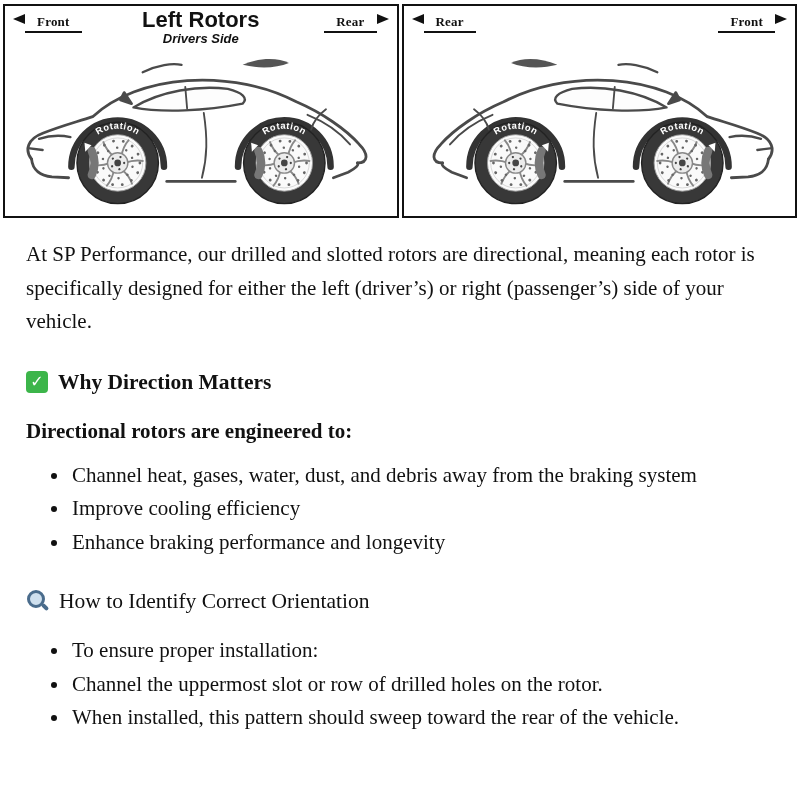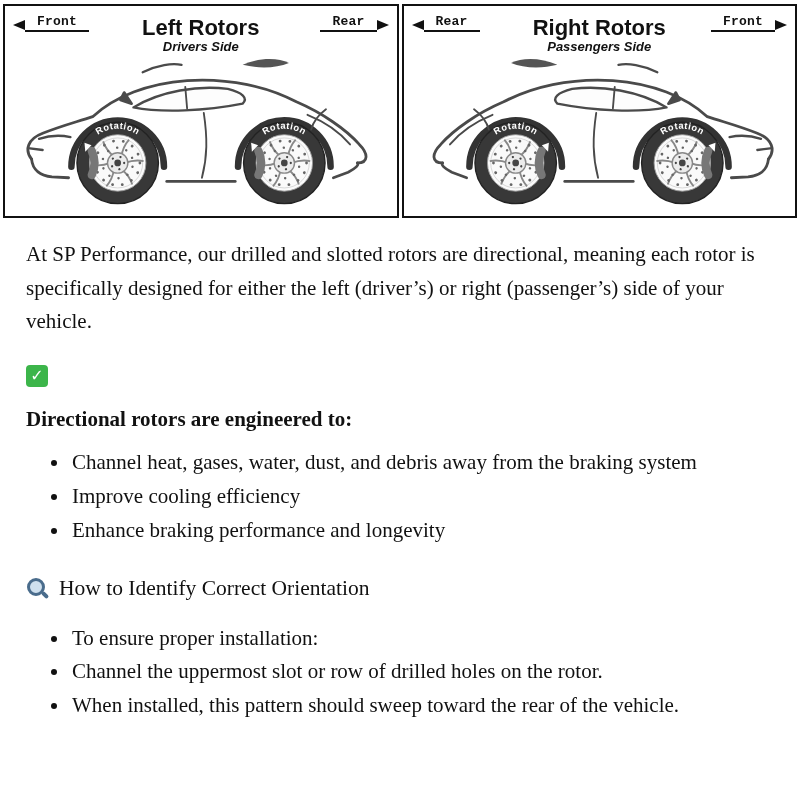--- a/index.html
+++ b/index.html
@@ -2,28 +2,28 @@
 <html><head>
 <meta charset="utf-8">
 <style>
   html,body { margin:0; padding:0; background:#fff; }
   body { width:800px; font-family:"Liberation Serif", serif; color:#111; }
 
   
   .diagram-wrap { display:flex; gap:3px; padding:4px 3px 0 3px; }
   .panel { position:relative; flex:1; border:2px solid #111; background:#fff; height:210px; overflow:hidden; }
   .panel-head { position:relative; height:44px; }
-  .dir-arrow { position:absolute; top:8px; display:flex; align-items:center; font-family:Liberation Mono, monospace; }
+  .dir-arrow { position:absolute; top:8px; display:flex; align-items:flex-start; font-family:Liberation Serif, serif; }
   .dir-arrow.left-side { left:8px; }
   .dir-arrow.right-side { right:8px; }
   .tri { width:0; height:0; border-top:5px solid transparent; border-bottom:5px solid transparent; margin-bottom:-4px; }
   .tri-left  { border-right:12px solid #111; }
   .tri-right { border-left:12px solid #111; }
   .dir-lbl { font-weight:bold; font-size:13px; border-bottom:2.5px solid #111; padding:0 12px 1px 12px; letter-spacing:0.2px; }
-  .panel-title { position:absolute; left:0; right:0; top:10px; text-align:center; font-family:"Liberation Sans", sans-serif; }
+  .panel-title { position:absolute; left:0; right:0; top:2px; text-align:center; font-family:"Liberation Sans", sans-serif; }
   .panel-title .t { font-size:22px; font-weight:bold; line-height:1.05; }
   .panel-title .s { font-size:13px; font-weight:bold; font-style:italic;text-align:center; }
   .car-svg { display:block; margin:0 auto; }
 
   
   .article { padding:14px 26px 10px 26px; font-size:21px; line-height:1.6; }
   .para { margin:6px 0 26px 0; }
   .sec-head { display:flex; align-items:center; gap:10px; margin:24px 0 16px 0; font-size:21.5px; }
   .sec-head.bold { font-weight:bold; }
   .lead { margin:0 0 10px 0;font-weight:bold; }
@@ -136,24 +136,20 @@
       </g>
     </svg>
   </div>
 
   <div class="panel">
     <div class="panel-head">
       <div class="dir-arrow left-side">
         <span class="tri tri-left"></span>
         <span class="dir-lbl">Rear</span>
       </div>
-      <div class="panel-title">
-        <div class="t">Right Rotors</div>
-        <div class="s">Passengers Side</div>
-      </div>
       <div class="dir-arrow right-side">
         <span class="dir-lbl">Front</span>
         <span class="tri tri-right"></span>
       </div>
     </div>
     <svg class="car-svg" viewBox="0 0 390 175" width="388" height="162" preserveAspectRatio="xMidYMax meet">
       <use href="#carbody" transform="translate(390,0) scale(-1,1)"></use>
       <g transform="translate(105,122)">
         <use href="#wheelg" transform="scale(-1,1)"></use>
         <text class="rot-text"><textPath href="#rotArc" startOffset="50%" text-anchor="middle">Rotation</textPath></text>
@@ -167,20 +163,21 @@
     </svg>
   </div>
 </div>
 
 <div class="article">
 
   <p class="para">At SP Performance, our drilled and slotted rotors are directional, meaning each rotor is specifically designed for either the left (driver’s) or right (passenger’s) side of your vehicle.</p>
 
   <div class="sec-head bold">
     <span class="icon-check">✓</span>
+    <span>Why Direction Matters</span>
   </div>
 
   <p class="lead">Directional rotors are engineered to:</p>
 
   <ul class="bullets">
     <li>Channel heat, gases, water, dust, and debris away from the braking system</li>
     <li>Improve cooling efficiency</li>
     <li>Enhance braking performance and longevity</li>
   </ul>
 

